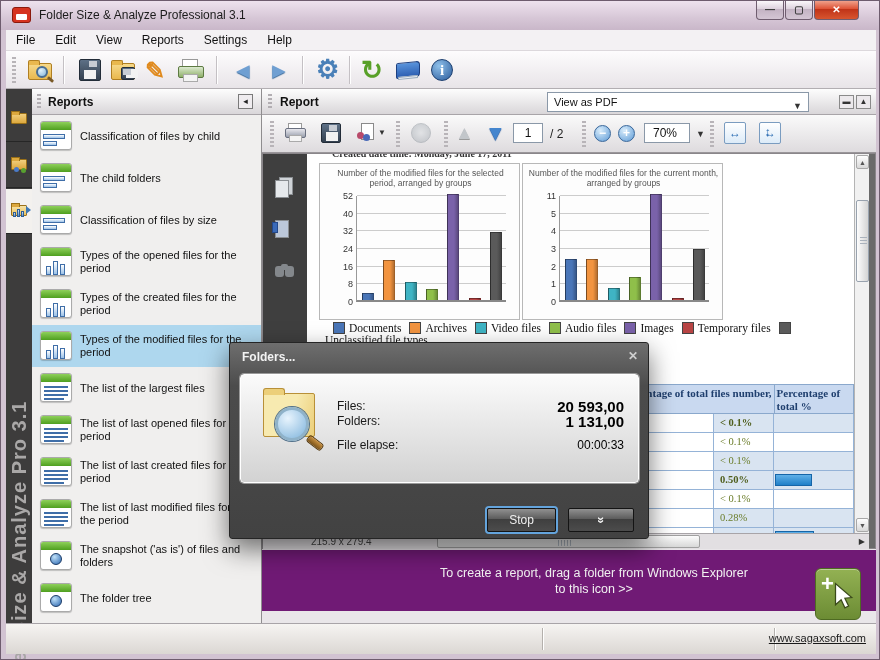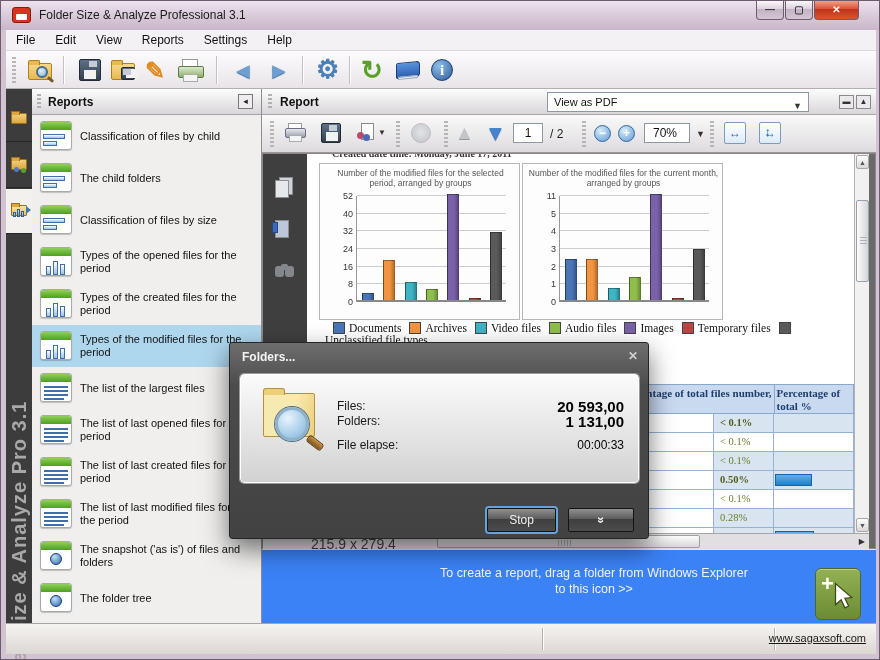--- a/index.html
+++ b/index.html
@@ -162,29 +162,29 @@
   .vscroll { position:absolute; left:591px; top:0; width:15px; height:379px; background:#f1f1f1; border-left:1px solid #b4b4b4; }
   .vs-btn { position:absolute; left:1px; width:13px; height:14px; background:linear-gradient(#fefefe,#d8d8d8);
             border:1px solid #a8a8a8; border-radius:2px; font-size:7px; color:#555; text-align:center; line-height:13px; }
   .vs-thumb { position:absolute; left:1px; top:46px; width:13px; height:82px;
             background:linear-gradient(90deg,#fdfdfd,#d4d4d4); border:1px solid #98a2ae; border-radius:2px; }
   .vs-thumb::after { content:""; position:absolute; left:3px; top:36px; width:7px; height:8px;
             background:repeating-linear-gradient(#aab2bc 0 1px, transparent 1px 3px); }
 
   .hstrip { position:absolute; left:0; top:379px; width:606px; height:16px; background:#e2dfe2;
             border-top:1px solid #a8a4a8; }
-  .size-label { position:absolute; left:48px; top:2px; font-size:14px; color:#444; }
+  .size-label { position:absolute; left:48px; top:2px; font-size:10px; color:#444; }
   .hs-thumb { position:absolute; left:174px; top:1px; width:263px; height:13px;
             background:linear-gradient(#fcfcfc,#d8d8d8); border:1px solid #a0a0a0; border-radius:2px; }
   .hs-thumb::after { content:""; position:absolute; left:120px; top:4px; width:14px; height:6px;
             background:repeating-linear-gradient(90deg,#aab2bc 0 1px, transparent 1px 3px); }
   .hs-arrow { position:absolute; right:4px; top:3px; font-size:8px; color:#333; }
 
   
-  .hint { position:absolute; left:0; top:461px; width:614px; height:73px; background:#3b82f6; }
+  .hint { position:absolute; left:0; top:461px; width:614px; height:61px; background:#701a75; }
   .hint .t { position:absolute; right:72px; top:15px; width:420px; text-align:center;
              color:#f2f2f2; font-size:12.5px; line-height:16px; }
   .drop-icon { position:absolute; right:15px; top:18px; width:46px; height:52px; border-radius:6px;
              background:linear-gradient(#93b153,#6c8c34); border:1px solid #4e6a22;
              box-shadow:inset 0 1px 0 rgba(255,255,255,.4); }
   .drop-icon .plus { position:absolute; left:5px; top:2px; color:#fff; font-size:22px; font-weight:bold; }
   .drop-icon svg { position:absolute; right:4px; top:12px; }
 
   .statusbar { position:absolute; left:5px; top:622px; width:870px; height:31px;
                background:linear-gradient(#f6f4f2,#dbd7d3); border-top:1px solid #a8a4a8;padding-left:42px; }

